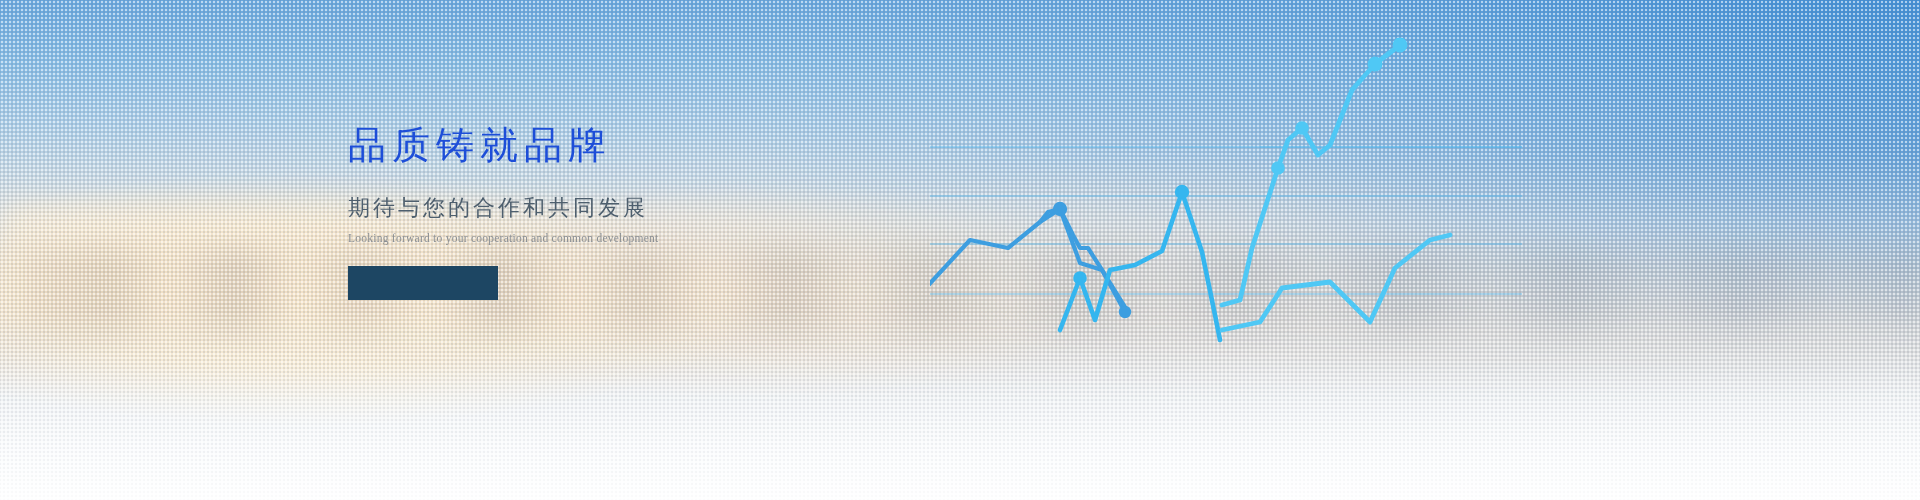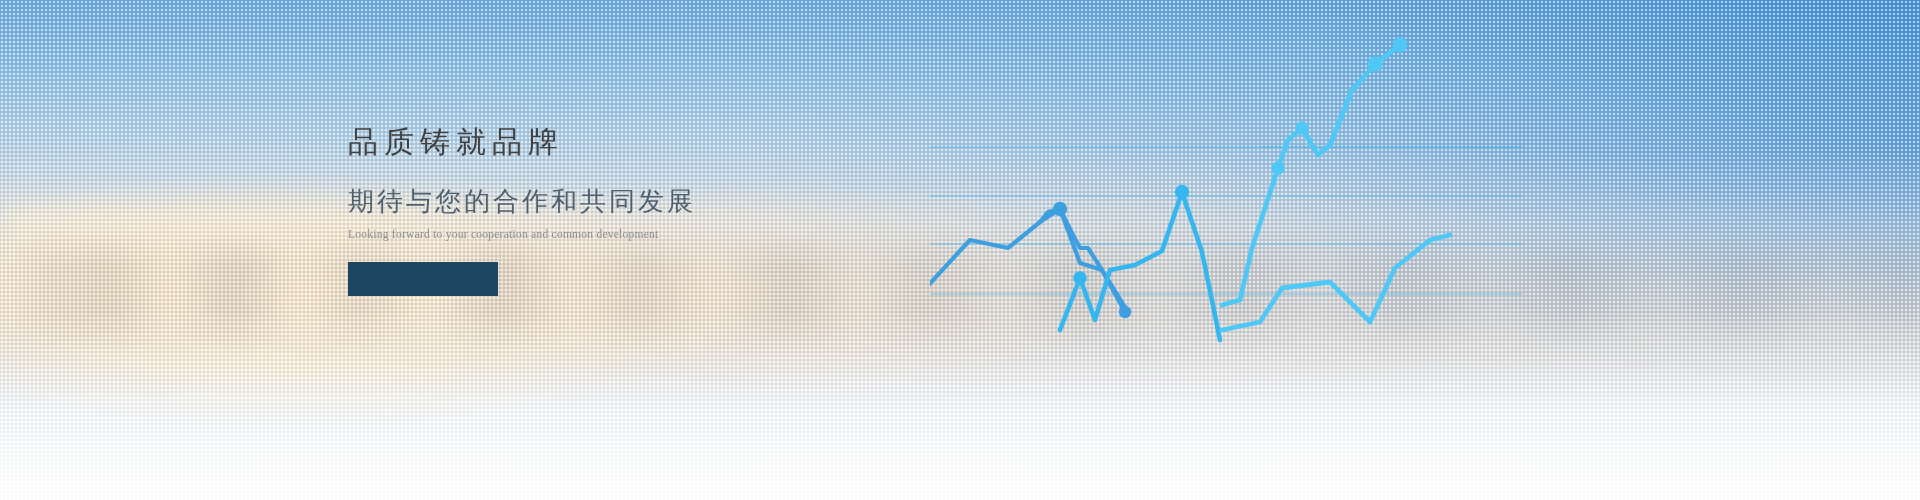--- a/index.html
+++ b/index.html
@@ -94,26 +94,26 @@
     background-position:0 0, 2px 2px;
   }
   .bg-vig {
     position:absolute; inset:0;
     background:linear-gradient(to bottom, rgba(255,255,255,0) 72%, rgba(255,255,255,0.55) 90%, rgba(255,255,255,0.85) 100%);
   }
 
   
   .copy { position:absolute; left:348px; top:125px; }
   .headline {
-    font-size:30px; letter-spacing:6px; font-weight:400;
-    color:#404040; line-height:1.1; white-space:nowrap;
+    font-size:38px; letter-spacing:6px; font-weight:400;
+    color:#1d4ed8; line-height:1.1; white-space:nowrap;
   }
   .subhead {
     margin-top:26px;
-    font-size:26px; letter-spacing:3px; font-weight:300;
+    font-size:22px; letter-spacing:3px; font-weight:300;
     color:#4e5f6e; white-space:nowrap;
   }
   .tagline {
     margin-top:9px;
     font-size:11.5px; letter-spacing:0.25px; font-weight:400;
     color:#8b8f93; white-space:nowrap;font-family:Liberation Serif, serif;
   }
   .cta {
     display:block; margin-top:22px;
     width:150px; height:34px;

